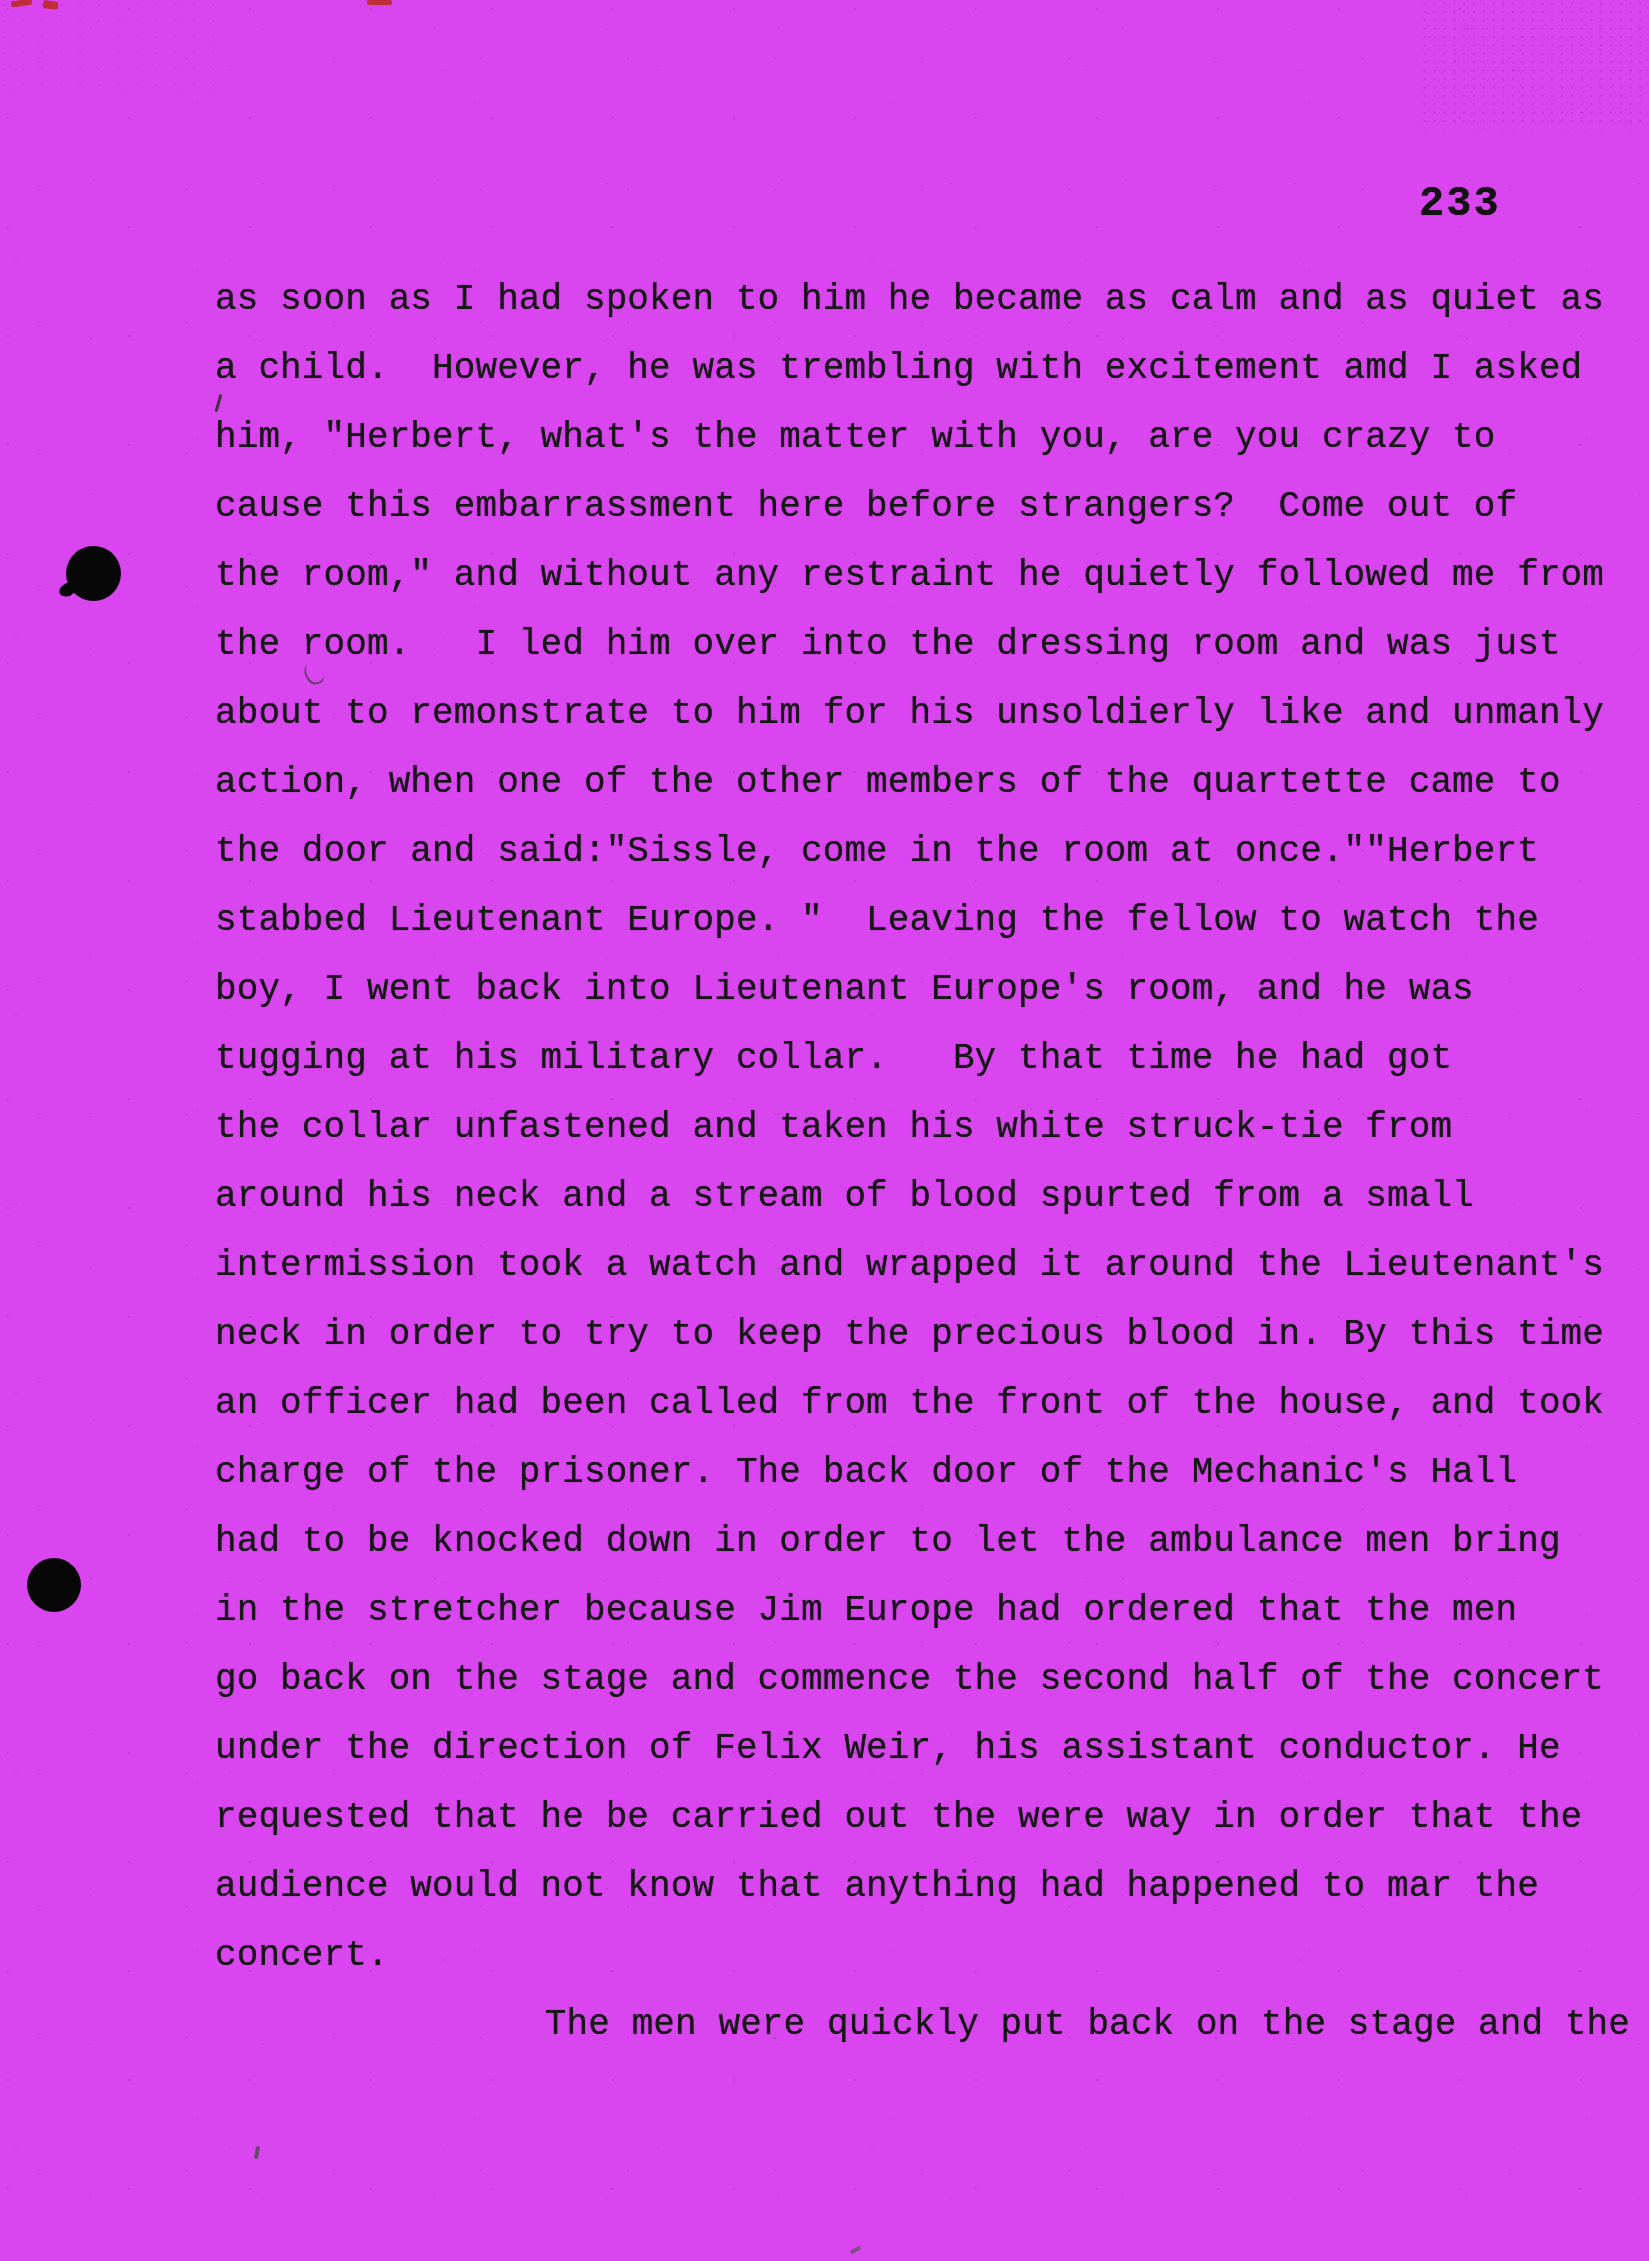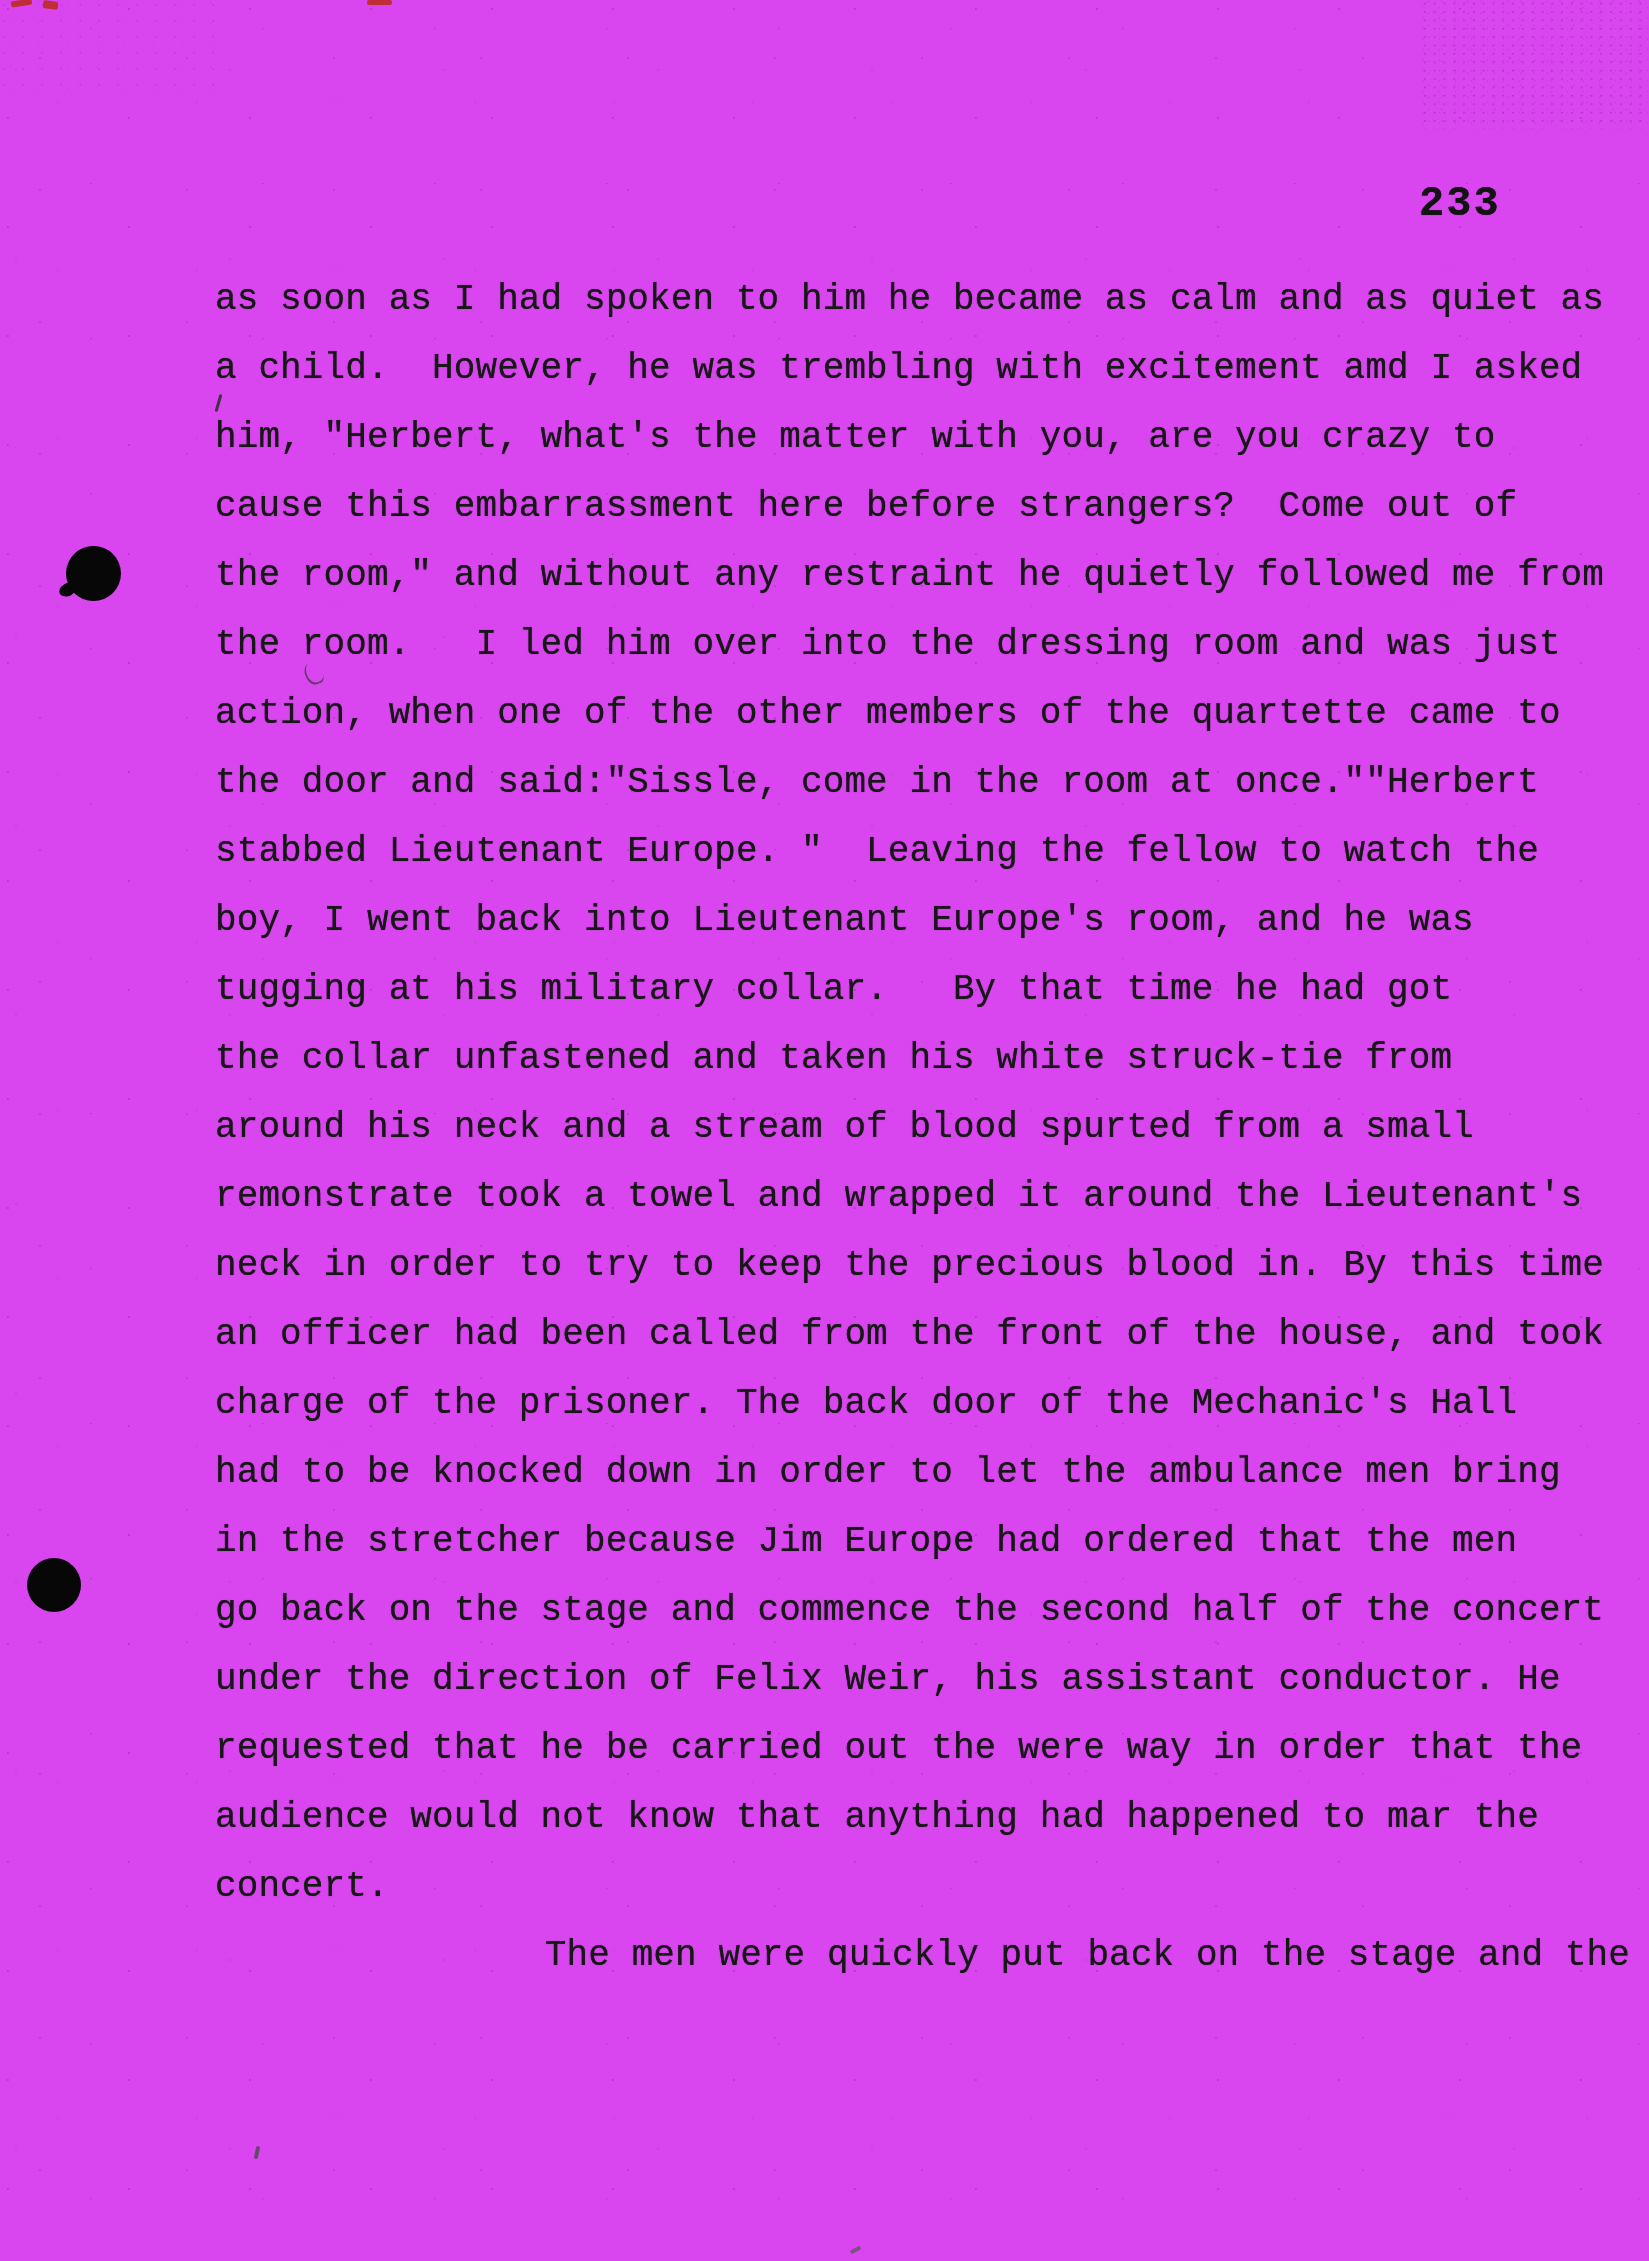--- a/index.html
+++ b/index.html
@@ -149,28 +149,29 @@
   <div class="stray stray-apostrophe"></div>
   <div class="stray stray-dot-bottom"></div>
 
   <div class="text-block" id="text-block">
       <div class="line">as soon as I had spoken to him he became as calm and as quiet as</div>
       <div class="line">a child.  However, he was trembling with excitement amd I asked</div>
       <div class="line">him, "Herbert, what's the matter with you, are you crazy to</div>
       <div class="line">cause this embarrassment here before strangers?  Come out of</div>
       <div class="line">the room," and without any restraint he quietly followed me from</div>
       <div class="line">the room.   I led him over into the dressing room and was just</div>
+      <div class="line">about to remonstrate to him for his unsoldierly like and unmanly</div>
       <div class="line">action, when one of the other members of the quartette came to</div>
       <div class="line">the door and said:"Sissle, come in the room at once.""Herbert</div>
       <div class="line">stabbed Lieutenant Europe. "  Leaving the fellow to watch the</div>
       <div class="line">boy, I went back into Lieutenant Europe's room, and he was</div>
       <div class="line">tugging at his military collar.   By that time he had got</div>
       <div class="line">the collar unfastened and taken his white struck-tie from</div>
       <div class="line">around his neck and a stream of blood spurted from a small</div>
-      <div class="line">remonstrate took a towel and wrapped it around the Lieutenant's</div>
+      <div class="line">intermission took a watch and wrapped it around the Lieutenant's</div>
       <div class="line">neck in order to try to keep the precious blood in. By this time</div>
       <div class="line">an officer had been called from the front of the house, and took</div>
       <div class="line">charge of the prisoner. The back door of the Mechanic's Hall</div>
       <div class="line">had to be knocked down in order to let the ambulance men bring</div>
       <div class="line">in the stretcher because Jim Europe had ordered that the men</div>
       <div class="line">go back on the stage and commence the second half of the concert</div>
       <div class="line">under the direction of Felix Weir, his assistant conductor. He</div>
       <div class="line">requested that he be carried out the were way in order that the</div>
       <div class="line">audience would not know that anything had happened to mar the</div>
       <div class="line">concert.</div>

